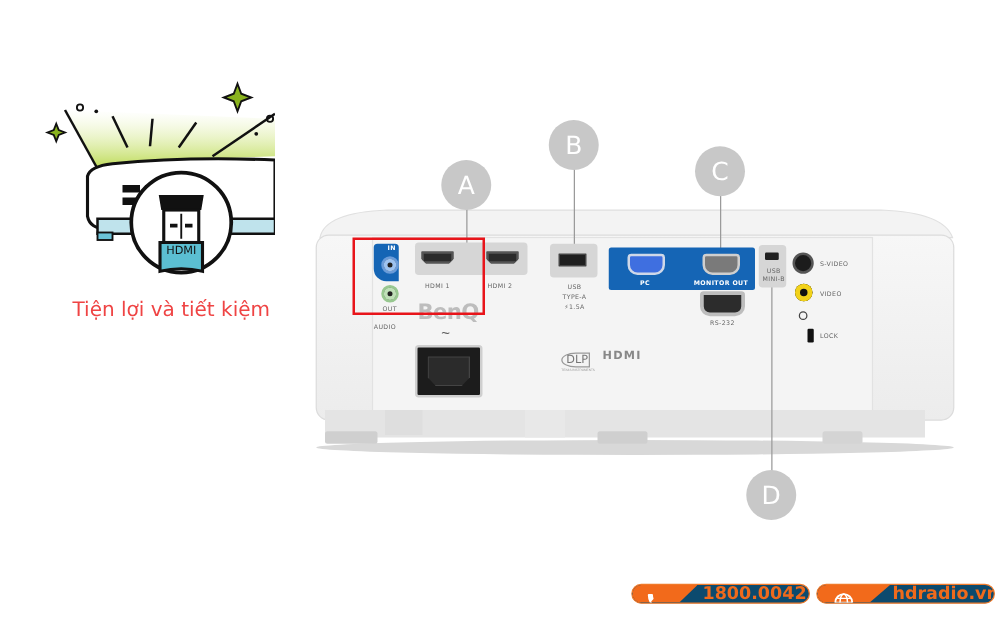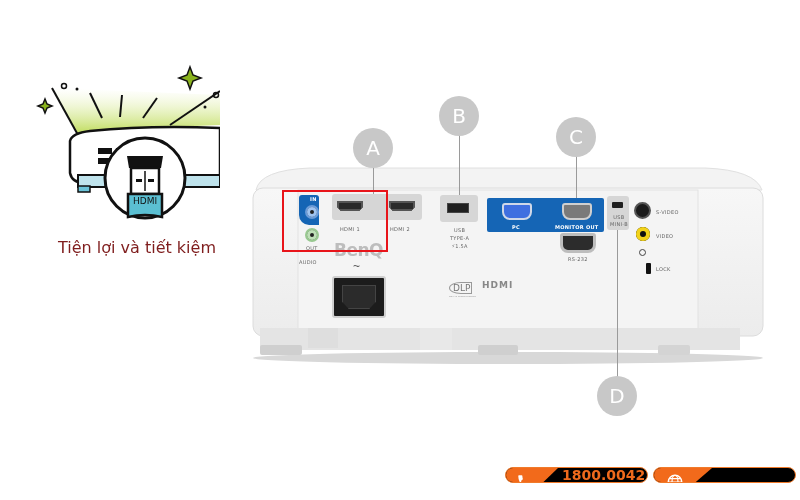--- a/index.html
+++ b/index.html
@@ -3,21 +3,21 @@
   <meta charset="utf-8">
   <style>
     * { margin: 0; padding: 0; box-sizing: border-box; }
     html, body { width: 800px; height: 500px; background: #ffffff; overflow: hidden; }
     body { position: relative; font-family: "Liberation Sans", sans-serif; }
 
     
     .feature-icon { position: absolute; left: 30px; top: 55px; width: 190px; height: 170px; }
     .feature-caption {
       position: absolute; left: 58px; top: 235px; width: 180px;
-      font-family: "DejaVu Sans", sans-serif; font-size: 16px; line-height: 26px; color: #7f1d1d;
+      font-family: "DejaVu Sans", sans-serif; font-size: 16px; line-height: 26px; color: #ef4444;
     }
 
     
     .projector { position: absolute; left: 250px; top: 90px; width: 520px; height: 280px; }
 
     .callout {
       position: absolute; width: 40px; height: 40px; border-radius: 50%;
       background: #c8c8c8; color: #fff; font-family: "DejaVu Sans", sans-serif;
       font-size: 20px; display: flex; align-items: center; justify-content: center;
     }
@@ -30,21 +30,21 @@
     .blue-label { color: #fff; font-weight: bold; }
 
     .highlight-box {
       position: absolute; left: 282px; top: 190px; width: 106px; height: 62px;
       border: 2px solid #e8141a;
     }
 
     
     .pill {
       position: absolute; top: 467px; height: 16px; border: 1.5px solid #f07a2a;
-      border-radius: 14px; overflow: hidden; background: #000000;
+      border-radius: 14px; overflow: hidden; background: #0c4a6e;
     }
     .pill .slant {
       position: absolute; left: 0; top: 0; height: 100%;
       background: #f26a1b;
     }
     .pill .pill-text {
       position: absolute; top: 0; height: 100%; display: flex; align-items: center;
       font-family: "DejaVu Sans", sans-serif; font-weight: bold; font-size: 14px; color: #ef6a1c;
     }
     .pill .pill-icon { position: absolute; top: 5px; width: 18px; height: 18px; }
@@ -206,13 +206,14 @@
 
 <div class="pill" style="left:653px;width:143px;">
   <div class="slant" style="width:58px;clip-path:polygon(0 0,100% 0,72% 100%,0 100%);"></div>
   <svg class="pill-icon" viewBox="0 0 24 24" style="left:12px;">
     <circle cx="12" cy="12" r="9" fill="none" stroke="#fff" stroke-width="2"></circle>
     <ellipse cx="12" cy="12" rx="4" ry="9" fill="none" stroke="#fff" stroke-width="1.6"></ellipse>
     <line x1="3" y1="12" x2="21" y2="12" stroke="#fff" stroke-width="1.6"></line>
     <line x1="5" y1="7.5" x2="19" y2="7.5" stroke="#fff" stroke-width="1.4"></line>
     <line x1="5" y1="16.5" x2="19" y2="16.5" stroke="#fff" stroke-width="1.4"></line>
   </svg>
+  <span class="pill-text" style="left:60px;">hdradio.vn</span>
 </div>
 
 </body></html>

